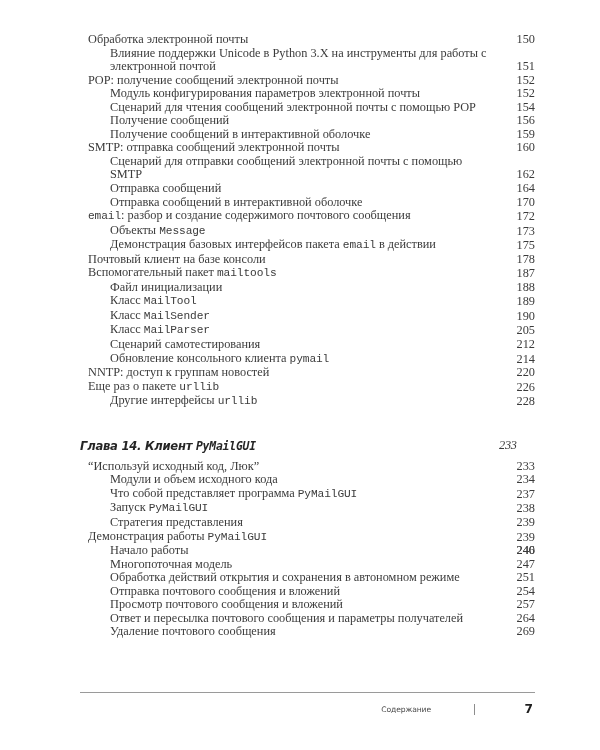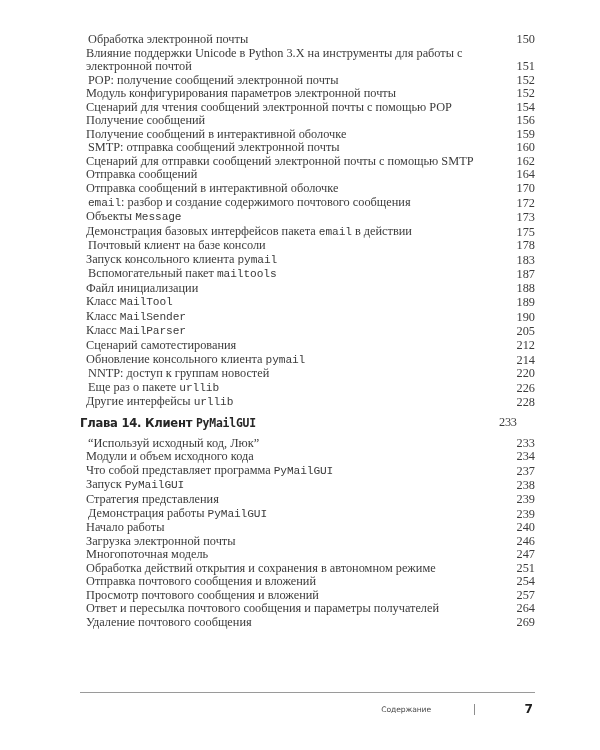--- a/index.html
+++ b/index.html
@@ -51,42 +51,43 @@
     bottom: 0;
     width: 36px;
     text-align: right;
     font-size: 12.3px;
     line-height: 13.55px;
     color: #3b3b3b;
     font-variant-numeric: lining-nums;
   }
   
   .lvl1 { margin-left: 8px; }
-  .lvl2 { margin-left: 6px; }
+  .lvl2 { margin-left: 30px; }
 
   
   code, .mono {
     font-family: "Liberation Mono", "DejaVu Sans Mono", monospace;
     font-size: 11.2px;
     letter-spacing: -0.1px;
     color: #3b3b3b;
   }
 
   
   .chapter {
     position: relative;
     font-family: "DejaVu Sans", "Liberation Sans", sans-serif;
     font-weight: bold;
     font-size: 11.6px;
     line-height: 14px;
     letter-spacing: -0.25px;
     color: #262626;
     padding-right: 38px;
-    margin-top: 6px;
+    margin-top: 30px;
     margin-bottom: 7px;
+    font-style: italic;
   }
   .chapter .mono {
     font-family: "DejaVu Sans Mono", "Liberation Mono", monospace;
     font-weight: bold;
     font-size: 11.4px;
     letter-spacing: -0.2px;
     color: #262626;
   }
   .chapter .pg {
     position: absolute;
@@ -160,40 +161,39 @@
       <div class="entry lvl2"><span class="title">Получение сообщений</span><span class="pg">156</span></div>
       <div class="entry lvl2"><span class="title">Получение сообщений в интерактивной оболочке</span><span class="pg">159</span></div>
       <div class="entry lvl1"><span class="title">SMTP: отправка сообщений электронной почты</span><span class="pg">160</span></div>
       <div class="entry lvl2"><span class="title">Сценарий для отправки сообщений электронной почты с помощью SMTP</span><span class="pg">162</span></div>
       <div class="entry lvl2"><span class="title">Отправка сообщений</span><span class="pg">164</span></div>
       <div class="entry lvl2"><span class="title">Отправка сообщений в интерактивной оболочке</span><span class="pg">170</span></div>
       <div class="entry lvl1"><span class="title"><code>email</code>: разбор и создание содержимого почтового сообщения</span><span class="pg">172</span></div>
       <div class="entry lvl2"><span class="title">Объекты <code>Message</code></span><span class="pg">173</span></div>
       <div class="entry lvl2"><span class="title">Демонстрация базовых интерфейсов пакета <code>email</code> в действии</span><span class="pg">175</span></div>
       <div class="entry lvl1"><span class="title">Почтовый клиент на базе консоли</span><span class="pg">178</span></div>
-      <div class="entry lvl2"><span class="title">Запуск консольного клиента <code>pymail</code></span><span class="pg">183</span></div>
       <div class="entry lvl1"><span class="title">Вспомогательный пакет <code>mailtools</code></span><span class="pg">187</span></div>
       <div class="entry lvl2"><span class="title">Файл инициализации</span><span class="pg">188</span></div>
       <div class="entry lvl2"><span class="title">Класс <code>MailTool</code></span><span class="pg">189</span></div>
       <div class="entry lvl2"><span class="title">Класс <code>MailSender</code></span><span class="pg">190</span></div>
       <div class="entry lvl2"><span class="title">Класс <code>MailParser</code></span><span class="pg">205</span></div>
       <div class="entry lvl2"><span class="title">Сценарий самотестирования</span><span class="pg">212</span></div>
       <div class="entry lvl2"><span class="title">Обновление консольного клиента <code>pymail</code></span><span class="pg">214</span></div>
       <div class="entry lvl1"><span class="title">NNTP: доступ к группам новостей</span><span class="pg">220</span></div>
       <div class="entry lvl1"><span class="title">Еще раз о пакете <code>urllib</code></span><span class="pg">226</span></div>
       <div class="entry lvl2"><span class="title">Другие интерфейсы <code>urllib</code></span><span class="pg">228</span></div>
       <div class="chapter"><span>Глава 14. Клиент </span><span class="mono">PyMailGUI</span><span class="pg">233</span></div>
       <div class="entry lvl1 after-chapter"><span class="title">“Используй исходный код, Люк”</span><span class="pg">233</span></div>
       <div class="entry lvl2"><span class="title">Модули и объем исходного кода</span><span class="pg">234</span></div>
       <div class="entry lvl2"><span class="title">Что собой представляет программа <code>PyMailGUI</code></span><span class="pg">237</span></div>
       <div class="entry lvl2"><span class="title">Запуск <code>PyMailGUI</code></span><span class="pg">238</span></div>
       <div class="entry lvl2"><span class="title">Стратегия представления</span><span class="pg">239</span></div>
       <div class="entry lvl1"><span class="title">Демонстрация работы <code>PyMailGUI</code></span><span class="pg">239</span></div>
       <div class="entry lvl2"><span class="title">Начало работы</span><span class="pg">240</span></div>
-      <div class="entry lvl2"><span class="title">Загрузка электронной почты</span><span class="pg">246</span></div>
+      <div class="entry lvl2"><span class="pg">246</span></div>
       <div class="entry lvl2"><span class="title">Многопоточная модель</span><span class="pg">247</span></div>
       <div class="entry lvl2"><span class="title">Обработка действий открытия и сохранения в автономном режиме</span><span class="pg">251</span></div>
       <div class="entry lvl2"><span class="title">Отправка почтового сообщения и вложений</span><span class="pg">254</span></div>
       <div class="entry lvl2"><span class="title">Просмотр почтового сообщения и вложений</span><span class="pg">257</span></div>
       <div class="entry lvl2"><span class="title">Ответ и пересылка почтового сообщения и параметры получателей</span><span class="pg">264</span></div>
       <div class="entry lvl2"><span class="title">Удаление почтового сообщения</span><span class="pg">269</span></div>
     </div>
 
   <div class="footer-rule"></div>
 

